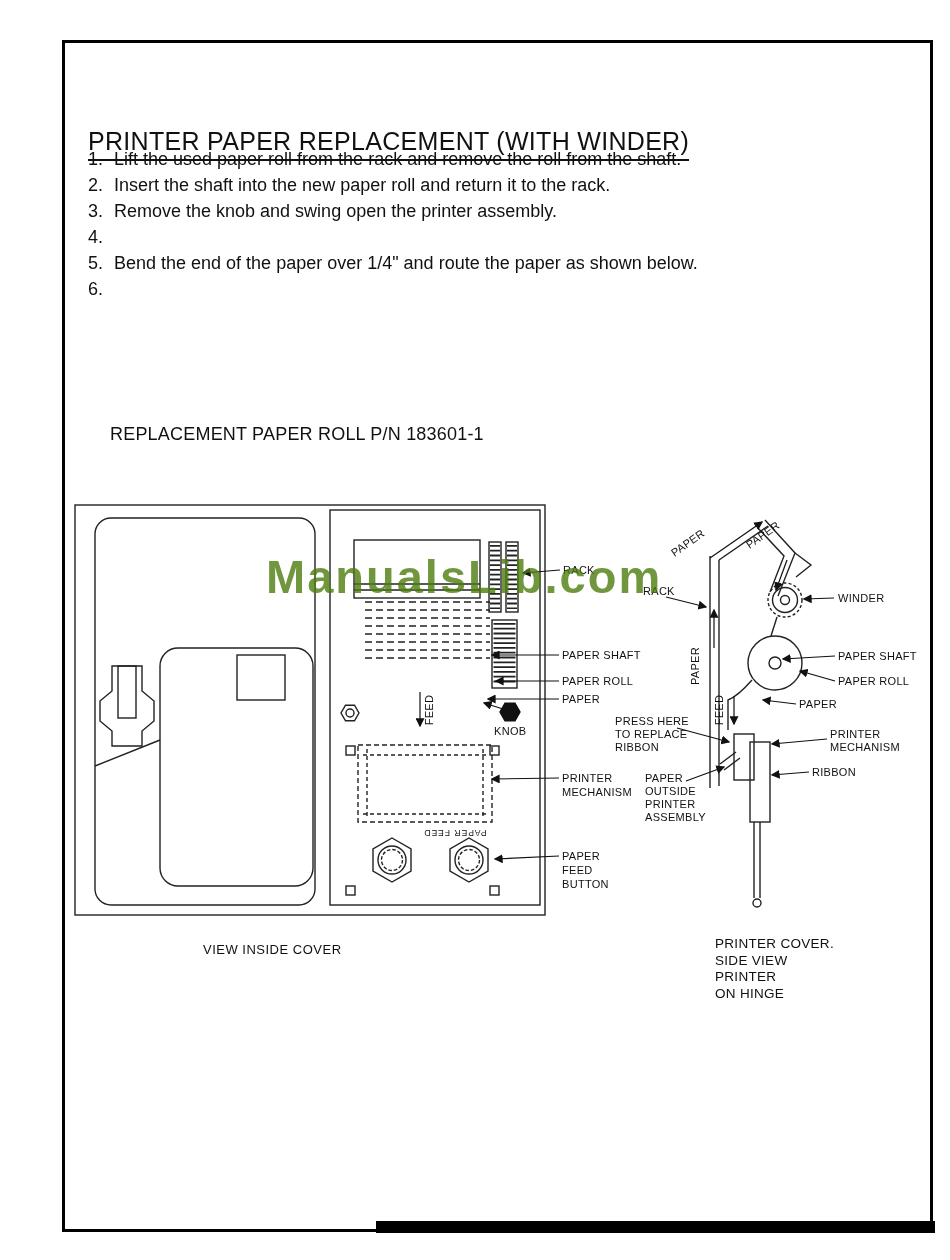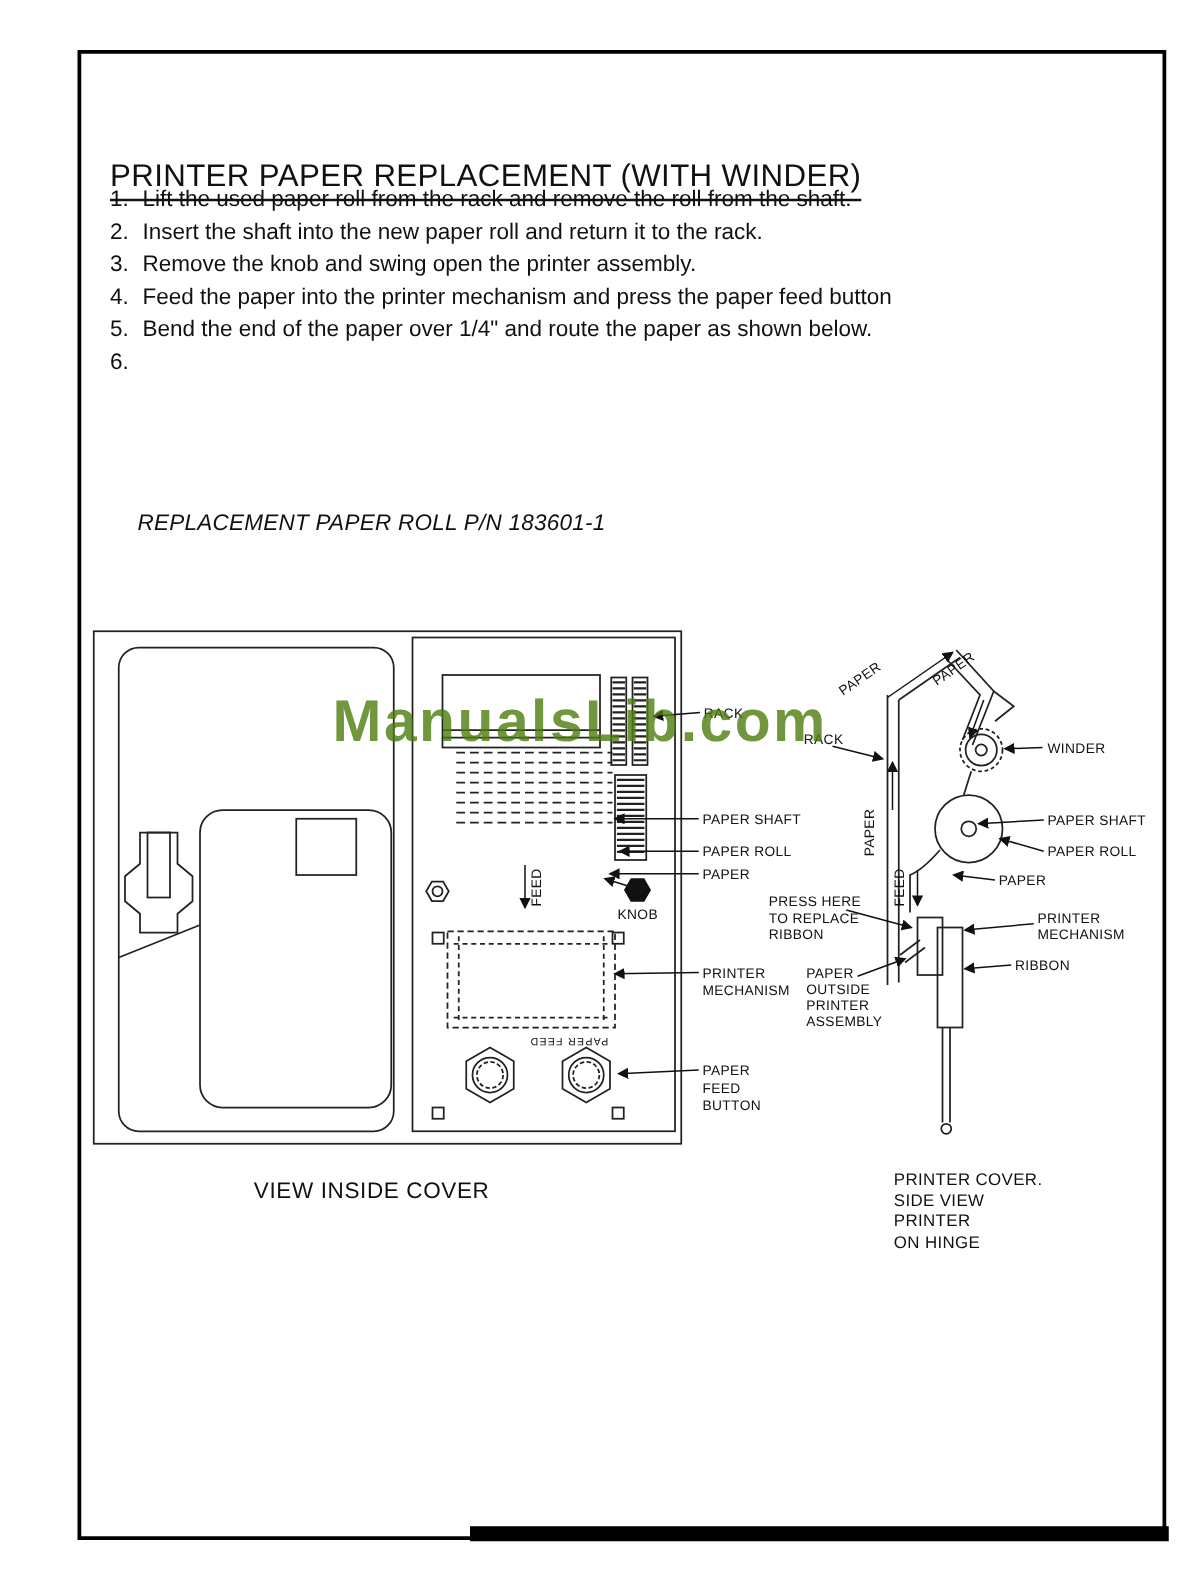--- a/index.html
+++ b/index.html
@@ -6,25 +6,25 @@
   html,body { background:#ffffff; }
   body { width:950px; height:1260px; font-family:"Liberation Sans", sans-serif; color:#111; }
   .page { position:relative; width:950px; height:1260px; background:#fff; overflow:hidden; }
   .frame { position:absolute; left:62px; top:40px; width:871px; height:1192px; border:3px solid #000; }
   .title { position:absolute; left:88px; top:99px; font-size:25px; font-weight:400; letter-spacing:0.3px;
            border-bottom:2px solid #111; padding-bottom:3px; white-space:nowrap;margin-top:28px; }
   .steps { position:absolute; left:88px; top:146px; font-size:18px; line-height:26px; }
   .step { display:flex; }
   .num { width:26px; flex:none; }
   .line { display:block; white-space:nowrap; }
-  .part-note { position:absolute; left:110px; top:408px; font-size:18px; letter-spacing:0.2px; white-space:nowrap;font-style:italic; }
+  .part-note { position:absolute; left:110px; top:424px; font-size:18px; letter-spacing:0.2px; white-space:nowrap; }
   .diagram { position:absolute; left:62px; top:498px; }
   .watermark { position:absolute; left:266px; top:549px; font-size:47px; font-weight:bold; letter-spacing:2px;
                color:#4d7c0f; opacity:0.8; white-space:nowrap; pointer-events:none; }
-  .caption-left { position:absolute; left:203px; top:942px; font-size:18px; letter-spacing:0.5px; }
+  .caption-left { position:absolute; left:203px; top:942px; font-size:13px; letter-spacing:0.5px; }
   .caption-right { position:absolute; left:715px; top:936px; font-size:13.5px; line-height:16.5px; letter-spacing:0.3px; }
   .bottom-bar { position:absolute; left:376px; top:1221px; width:559px; height:12px; background:#000; }
   svg text { font-family:"Liberation Sans", sans-serif; font-size:11px; letter-spacing:0.3px; }
   svg text.sm { font-size:8.5px; letter-spacing:1px; }
 </style>
 </head>
 <body>
 
 <div class="page">
   <div class="frame"></div>
@@ -46,21 +46,20 @@
     </div>
     <div class="step">
       <span class="num">3.</span>
       <span class="txt">
           <span class="line">Remove the knob and swing open the printer assembly.</span>
         </span>
     </div>
     <div class="step">
       <span class="num">4.</span>
       <span class="txt">
-        <span class="line">Feed the paper into the printer mechanism and press the paper feed button</span>
       </span>
     </div>
     <div class="step">
       <span class="num">5.</span>
       <span class="txt">
           <span class="line">Bend the end of the paper over 1/4" and route the paper as shown below.</span>
         </span>
     </div>
     <div class="step">
       <span class="num">6.</span>

